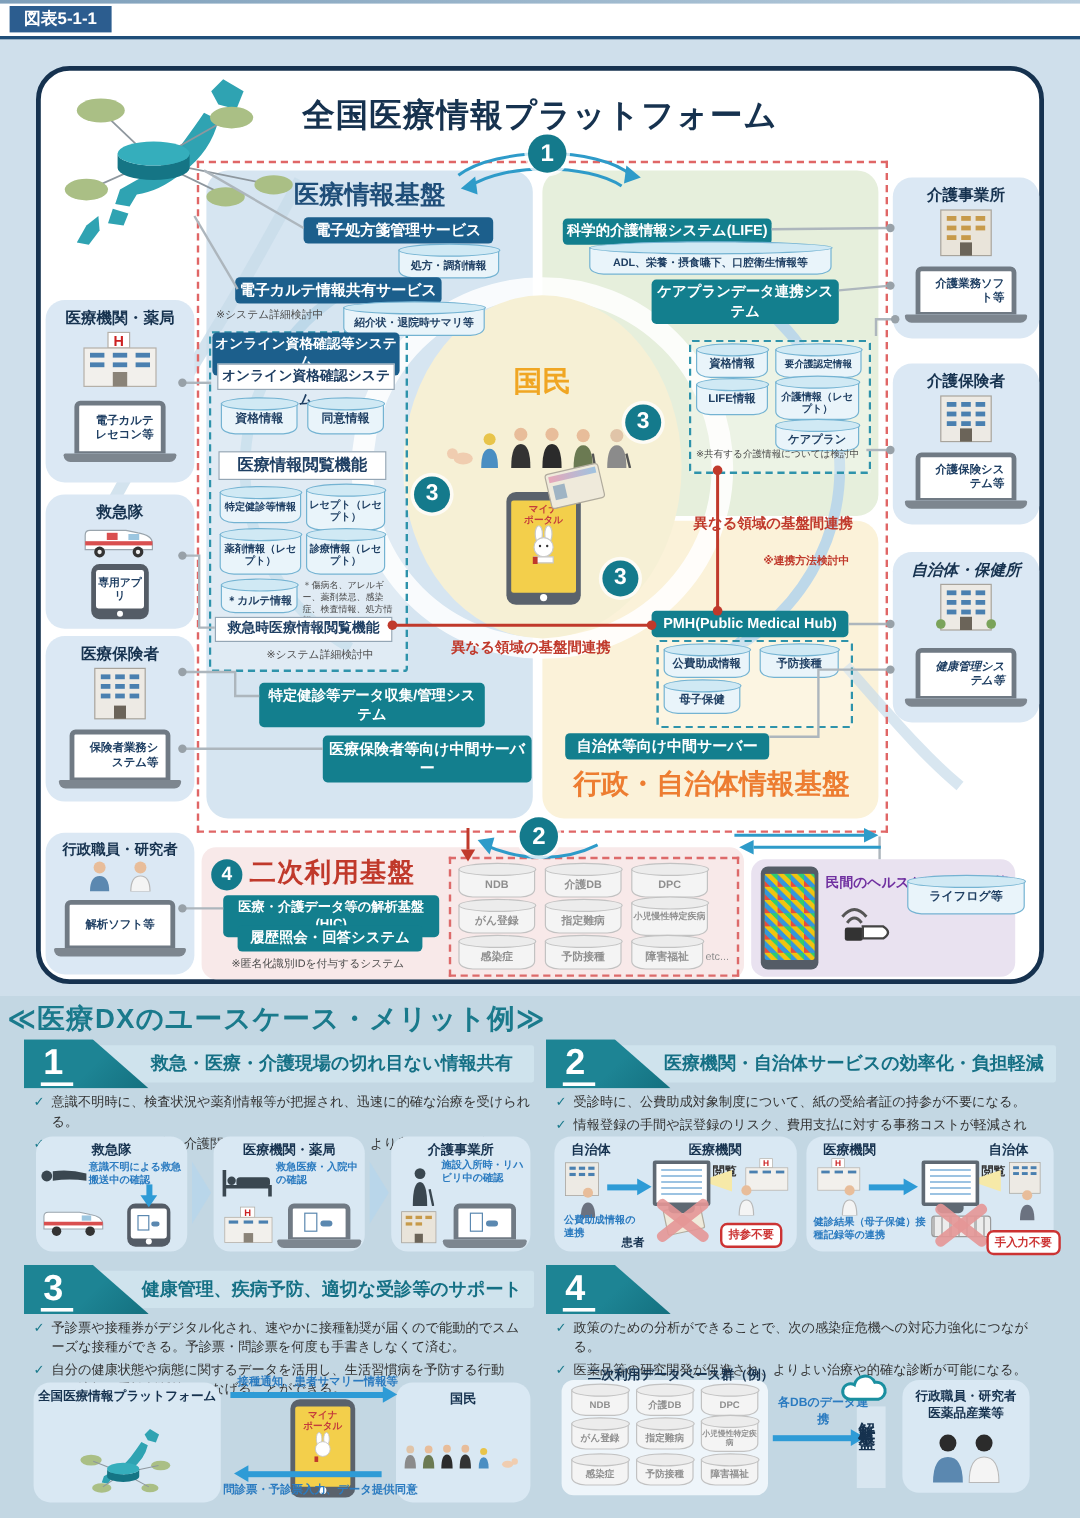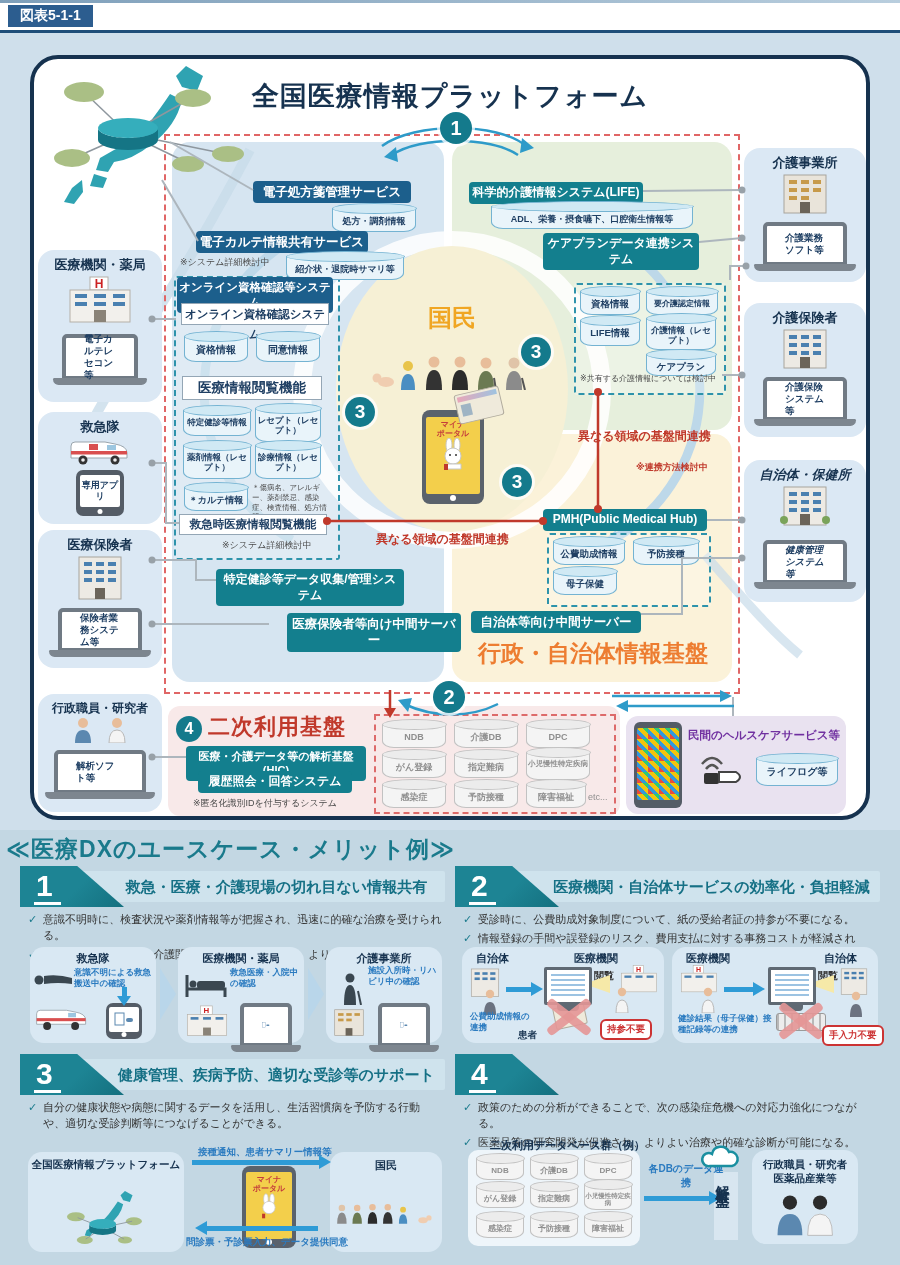--- a/index.html
+++ b/index.html
@@ -33,21 +33,21 @@
   .cyl.gray::before{background:#ececec;border-color:#c2c2c2;}
   .dash-teal{position:absolute;border:2px dashed #2e93ab;border-radius:3px;z-index:4;background:rgba(255,255,255,0.25);}
   .dash-red2{position:absolute;border:2px dashed #dd6a6a;z-index:4;}
   .note{position:absolute;color:#4a4a4a;z-index:5;}
   .badge{position:absolute;background:#147a8c;color:#fff;border-radius:50%;text-align:center;font-weight:bold;z-index:8;box-shadow:0 0 0 3px rgba(255,255,255,0.75);}
   .b32{width:32px;height:32px;line-height:32px;font-size:20px;}
   .b30{width:30px;height:30px;line-height:30px;font-size:19px;}
   .ecard{position:absolute;background:#dbe8f4;border-radius:16px;text-align:center;z-index:4;}
   .elabel{font-size:13px;font-weight:bold;color:#16324f;padding-top:6px;}
   .laptop{position:absolute;z-index:5;}
-  .lap-screen{border:4px solid #707a84;border-bottom-width:2px;background:#fff;border-radius:5px 5px 0 0;font-size:9.5px;font-weight:bold;color:#1f3f63;display:flex;align-items:center;justify-content:center;text-align:left;box-sizing:border-box;padding:18px;line-height:1.25;}
+  .lap-screen{border:4px solid #707a84;border-bottom-width:2px;background:#fff;border-radius:5px 5px 0 0;font-size:9.5px;font-weight:bold;color:#1f3f63;display:flex;align-items:center;justify-content:center;text-align:right;box-sizing:border-box;padding:6px;line-height:1.25;}
   .lap-base{height:7px;background:#7d868f;border-radius:2px 2px 8px 8px;margin:0 -9px;}
   .tablet{position:absolute;background:#545c66;border-radius:7px;padding:5px 4px 9px;box-sizing:border-box;z-index:5;}
   .tab-screen{background:#fff;border-radius:2px;height:100%;font-size:9px;font-weight:bold;color:#1f3f63;display:flex;align-items:center;justify-content:center;text-align:center;line-height:1.2;}
   .tablet::after{content:"";position:absolute;left:50%;bottom:2px;transform:translateX(-50%);width:5px;height:5px;background:#fff;border-radius:50%;}
   .mphone{position:absolute;background:#5a626c;border-radius:8px;padding:7px 4px 10px;box-sizing:border-box;z-index:6;}
   .mscreen{background:#f3cf4b;height:100%;border-radius:2px;text-align:center;padding-top:3px;box-sizing:border-box;}
   .mlabel{color:#c43c3c;font-weight:bold;font-size:8px;line-height:1.15;}
   .mphone::after{content:"";position:absolute;left:50%;bottom:3px;transform:translateX(-50%);width:6px;height:6px;background:#fff;border-radius:50%;}
   .mcard{position:absolute;width:44px;height:28px;background:#efeadb;border:1px solid #b0ab9d;border-radius:3px;transform:rotate(-13deg);z-index:7;}
   .mcard::before{content:"";position:absolute;top:2px;left:2px;right:2px;height:5px;background:linear-gradient(90deg,#e8a7b9,#9fc3e0);}
@@ -136,20 +136,21 @@
       <ellipse cx="48" cy="34" rx="20" ry="10"></ellipse>
         <ellipse cx="157" cy="40" rx="18" ry="9"></ellipse>
       <ellipse cx="36" cy="100" rx="18" ry="9"></ellipse>
         <ellipse cx="152" cy="106" rx="16" ry="8"></ellipse>
       <ellipse cx="192" cy="96" rx="16" ry="8"></ellipse>
     </g>
     <path d="M62 70 a30 10 0 0 0 60 0 v12 a30 10 0 0 1 -60 0 z" fill="#157585"></path>
     <ellipse cx="92" cy="70" rx="30" ry="10" fill="#35aebc"></ellipse>
   </svg>
 
+  <div class="navy-h" style="left:172px;top:148px;width:272px;text-align:center;font-size:21px;">医療情報基盤</div>
   <div class="nbtn" style="left:253px;top:181px;width:158px;font-size:12.5px;">電子処方箋管理サービス</div>
   <div class="cyl" style="left:332px;top:208px;width:84px;height:24px;font-size:9px;">処方・調剤情報</div>
   <div class="nbtn" style="left:196px;top:231px;width:172px;font-size:12.5px;">電子カルテ情報共有サービス</div>
   <div class="note" style="left:180px;top:256px;font-size:9px;">※システム詳細検討中</div>
   <div class="cyl" style="left:286px;top:256px;width:118px;height:24px;font-size:9px;">紹介状・退院時サマリ等</div>
 
   <div class="dash-teal" style="left:174px;top:276px;width:162px;height:280px;"></div>
   <div class="nbtn" style="left:177px;top:277px;width:156px;font-size:11.5px;">オンライン資格確認等システム</div>
   <div class="wbox" style="left:181px;top:303px;width:148px;height:22px;font-size:11.5px;line-height:20px;">オンライン資格確認システム</div>
   <div class="cyl" style="left:184px;top:336px;width:64px;height:26px;font-size:10px;">資格情報</div>
@@ -157,21 +158,21 @@
   <div class="wbox" style="left:182px;top:376px;width:140px;height:24px;font-size:13.5px;line-height:22px;">医療情報閲覧機能</div>
   <div class="cyl" style="left:183px;top:410px;width:68px;height:26px;font-size:8.5px;">特定健診等情報</div>
   <div class="cyl" style="left:255px;top:408px;width:66px;height:34px;font-size:8.5px;">レセプト（レセプト）</div>
   <div class="cyl" style="left:183px;top:445px;width:68px;height:34px;font-size:8.5px;">薬剤情報（レセプト）</div>
   <div class="cyl" style="left:255px;top:445px;width:66px;height:34px;font-size:8.5px;">診療情報（レセプト）</div>
   <div class="cyl" style="left:184px;top:487px;width:64px;height:24px;font-size:9px;">＊カルテ情報</div>
   <div class="note" style="left:252px;top:483px;width:80px;font-size:7.5px;line-height:1.3;">＊傷病名、アレルギー、薬剤禁忌、感染症、検査情報、処方情報</div>
   <div class="wbox" style="left:179px;top:514px;width:148px;height:21px;font-size:11.5px;line-height:19px;">救急時医療情報閲覧機能</div>
   <div class="note" style="left:222px;top:539px;font-size:9px;">※システム詳細検討中</div>
   <div class="tbtn" style="left:216px;top:569px;width:188px;font-size:12px;">特定健診等データ収集/管理システム</div>
-  <div class="tbtn" style="left:287px;top:613px;width:174px;font-size:12.5px;">医療保険者等向け中間サーバー</div>
+  <div class="tbtn" style="left:269px;top:613px;width:174px;font-size:12.5px;">医療保険者等向け中間サーバー</div>
 
   <div class="tbtn" style="left:469px;top:182px;width:174px;font-size:12px;">科学的介護情報システム(LIFE)</div>
   <div class="cyl" style="left:491px;top:206px;width:202px;height:23px;font-size:9px;">ADL、栄養・摂食嚥下、口腔衛生情報等</div>
   <div class="tbtn" style="left:543px;top:233px;width:156px;font-size:12px;">ケアプランデータ連携システム</div>
   <div class="dash-teal" style="left:574px;top:283px;width:148px;height:108px;"></div>
   <div class="cyl" style="left:580px;top:291px;width:60px;height:24px;font-size:9.5px;">資格情報</div>
   <div class="cyl" style="left:646px;top:291px;width:72px;height:24px;font-size:8px;">要介護認定情報</div>
   <div class="cyl" style="left:580px;top:320px;width:60px;height:26px;font-size:9.5px;">LIFE情報</div>
   <div class="cyl" style="left:646px;top:318px;width:70px;height:32px;font-size:8.5px;">介護情報（レセプト）</div>
   <div class="cyl" style="left:646px;top:354px;width:70px;height:22px;font-size:9.5px;">ケアプラン</div>
@@ -407,21 +408,21 @@
   <div class="abs" style="left:634px;top:722px;width:48px;height:86px;background:#545c66;border-radius:6px;padding:6px 3px 8px;box-sizing:border-box;z-index:5;">
     <div class="apps"></div>
   </div>
   <div class="abs" style="left:688px;top:728px;width:156px;font-size:11.5px;font-weight:bold;color:#7030a0;z-index:5;">民間のヘルスケアサービス等</div>
   <svg class="abs" style="left:692px;top:748px;z-index:5;" width="56" height="42" viewBox="0 0 56 42">
     <path d="M10 16 Q20 4 30 16" fill="none" stroke="#555" stroke-width="2.5"></path>
     <path d="M14 21 Q20 13 26 21" fill="none" stroke="#555" stroke-width="2.5"></path>
     <rect x="12" y="25" width="15" height="11" rx="2" fill="#333"></rect>
     <path d="M27 24 h17 q8 5 0 10 h-17 z" fill="#fff" stroke="#444" stroke-width="2"></path>
   </svg>
-  <div class="cyl" style="left:756px;top:758px;width:82px;height:28px;font-size:10px;">ライフログ等</div>
+  <div class="cyl" style="left:756px;top:734px;width:98px;height:28px;font-size:10px;">ライフログ等</div>
 
   <svg class="layer z6" width="900" height="830">
     <g stroke="#adb6bd" stroke-width="2" fill="none">
       <path d="M253 190 L170 142"></path>
         <path d="M198 241 L162 180"></path>
       <path d="M152 319 H176"></path>
       <path d="M152 463 H166 V523 H179"></path>
       <path d="M152 560 H196 V580 H216"></path>
       <path d="M152 624 H269"></path>
       <path d="M152 757 H186"></path>
@@ -653,20 +654,21 @@
     </svg>
     <div class="bluenote" style="left:6px;top:66px;width:94px;">健診結果（母子保健）接種記録等の連携</div>
     <div class="kbd" style="left:104px;top:66px;width:48px;height:16px;"></div>
     <div class="redx" style="left:106px;top:54px;"></div>
     <div class="callout" style="left:150px;top:78px;">手入力不要</div>
   </div>
 
   <div class="uc-strip" style="left:58px;top:1059px;width:387px;text-indent:50px;">健康管理、疾病予防、適切な受診等のサポート</div>
   <div class="uc-num" style="left:20px;top:1054px;"><span>3</span></div>
   <div class="uc-bullets" style="left:28px;top:1100px;width:414px;">
+    <div>予診票や接種券がデジタル化され、速やかに接種勧奨が届くので能動的でスムーズな接種ができる。予診票・問診票を何度も手書きしなくて済む。</div>
     <div>自分の健康状態や病態に関するデータを活用し、生活習慣病を予防する行動や、適切な受診判断等につなげることができる。</div>
   </div>
   <div class="uc-card" style="left:28px;top:1152px;width:156px;height:100px;">
     <div class="abs" style="left:0;top:6px;width:100%;text-align:center;font-size:10.5px;font-weight:bold;color:#16324f;line-height:1.3;">全国医療情報プラットフォーム</div>
     <svg style="position:absolute;left:28px;top:38px;" width="100" height="58" viewBox="0 0 215 130">
       <path d="M150 2 l17 10 -6 15 -15 -4 -6 -11 z" fill="#2fa3b2"></path>
       <path d="M146 32 q-6 26 -30 44 q-20 16 -38 18 l-6 10 -12 -2 4 -12 14 -8 q22 -10 36 -28 q12 -16 20 -28 z" fill="#2fa3b2"></path>
       <g fill="#aabf85">
           <ellipse cx="40" cy="60" rx="20" ry="10"></ellipse>
           <ellipse cx="170" cy="70" rx="18" ry="9"></ellipse>

